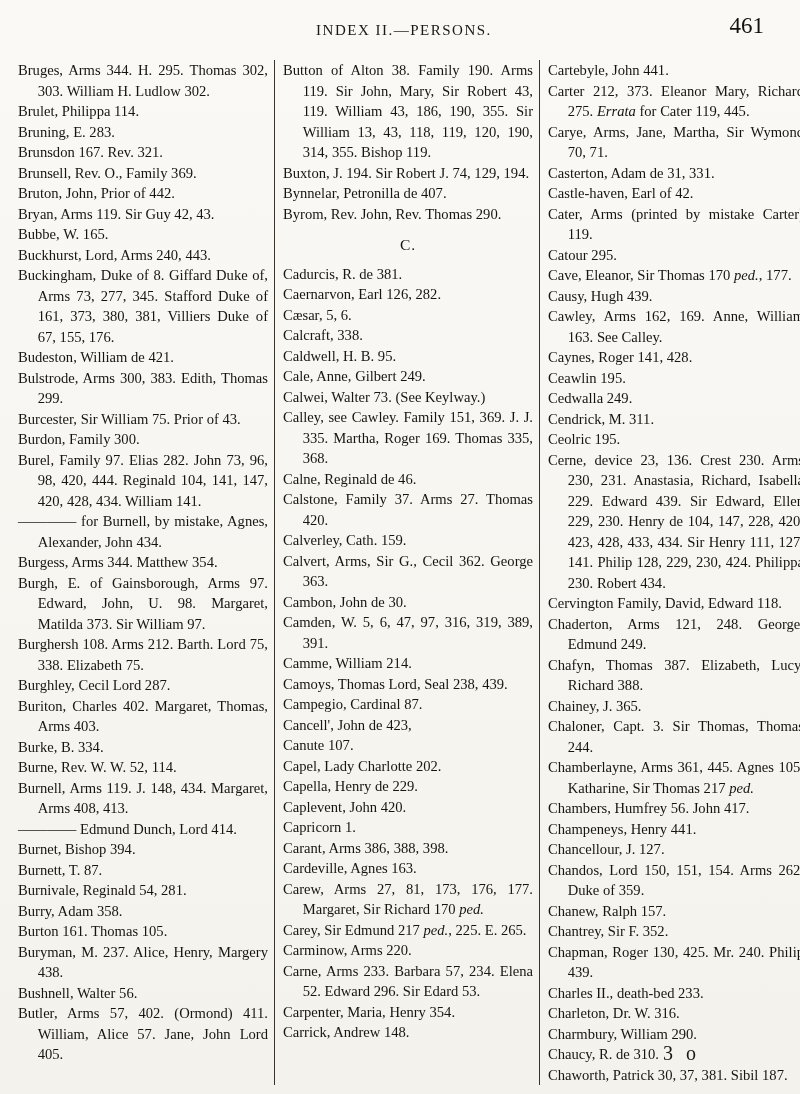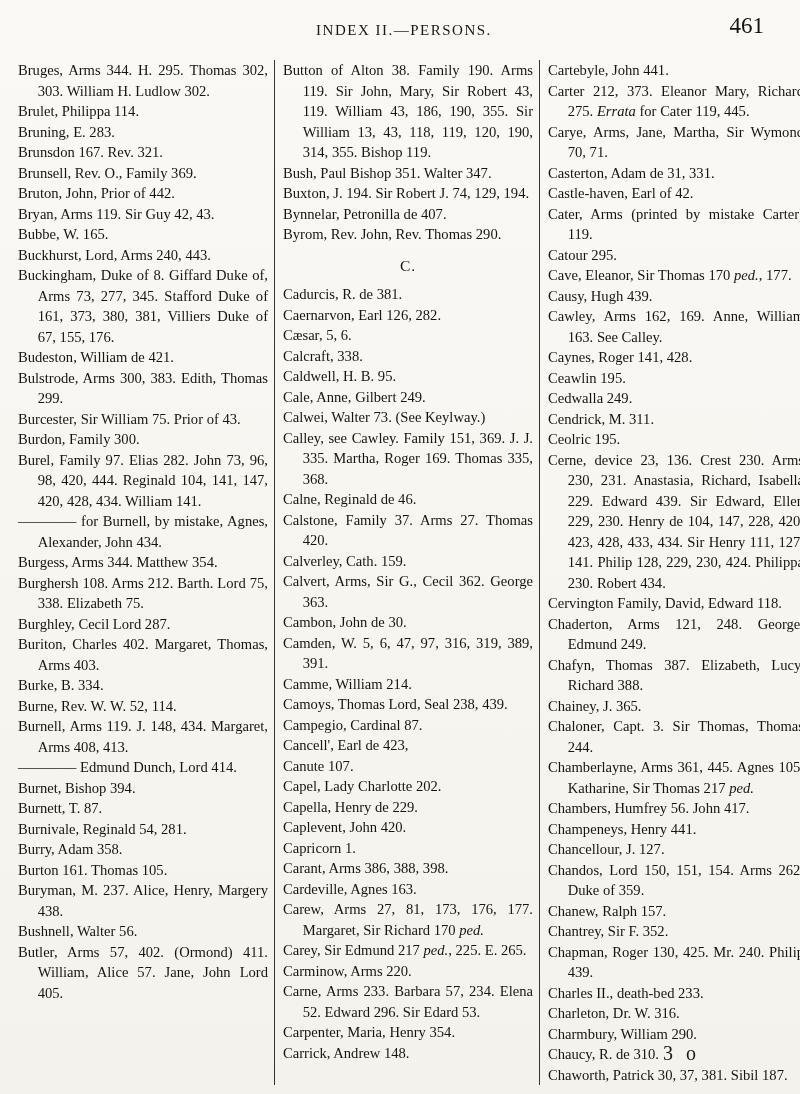--- a/index.html
+++ b/index.html
@@ -78,39 +78,39 @@
         <p class="entry">Bubbe, W. 165.</p>
         <p class="entry">Buckhurst, Lord, Arms 240, 443.</p>
         <p class="entry">Buckingham, Duke of 8.  Giffard Duke of, Arms 73, 277, 345.  Stafford Duke of 161, 373, 380, 381, Villiers Duke of 67, 155, 176.</p>
         <p class="entry">Budeston, William de 421.</p>
         <p class="entry">Bulstrode, Arms 300, 383.  Edith, Thomas 299.</p>
         <p class="entry">Burcester, Sir William 75.  Prior of 43.</p>
         <p class="entry">Burdon, Family 300.</p>
         <p class="entry">Burel, Family 97.  Elias 282.  John 73, 96, 98, 420, 444.  Reginald 104, 141, 147, 420, 428, 434.  William 141.</p>
         <p class="entry">———— for Burnell, by mistake, Agnes, Alexander, John 434.</p>
         <p class="entry">Burgess, Arms 344.  Matthew 354.</p>
+        <p class="entry">Burgh, E. of Gainsborough, Arms 97.  Edward, John, U. 98.  Margaret, Matilda 373.  Sir William 97.</p>
         <p class="entry">Burghersh 108.  Arms 212.  Barth. Lord 75, 338.  Elizabeth 75.</p>
         <p class="entry">Burghley, Cecil Lord 287.</p>
         <p class="entry">Buriton, Charles 402.  Margaret, Thomas, Arms 403.</p>
         <p class="entry">Burke, B. 334.</p>
         <p class="entry">Burne, Rev. W. W. 52, 114.</p>
         <p class="entry">Burnell, Arms 119.  J. 148, 434. Margaret, Arms 408, 413.</p>
         <p class="entry">————  Edmund Dunch, Lord 414.</p>
         <p class="entry">Burnet, Bishop 394.</p>
         <p class="entry">Burnett, T. 87.</p>
         <p class="entry">Burnivale, Reginald 54, 281.</p>
         <p class="entry">Burry, Adam 358.</p>
         <p class="entry">Burton 161.  Thomas 105.</p>
         <p class="entry">Buryman, M. 237.  Alice, Henry, Margery 438.</p>
         <p class="entry">Bushnell, Walter 56.</p>
         <p class="entry">Butler, Arms 57, 402.  (Ormond) 411.  William, Alice 57.  Jane, John Lord 405.</p>
       </div>
     <div class="col col-2">
         <p class="entry">Button of Alton 38.  Family 190. Arms 119.  Sir John, Mary, Sir Robert 43, 119.  William 43, 186, 190, 355.  Sir William 13, 43, 118, 119, 120, 190, 314, 355.  Bishop 119.</p>
-        <p class="entry">Bush, Paul Bishop 351.  Walter 347.</p>
         <p class="entry">Buxton, J. 194.  Sir Robert J. 74, 129, 194.</p>
         <p class="entry">Bynnelar, Petronilla de 407.</p>
         <p class="entry">Byrom, Rev. John, Rev. Thomas 290.</p>
         <div class="section-head">C.</div>
         <p class="entry">Cadurcis, R. de 381.</p>
         <p class="entry">Caernarvon, Earl 126, 282.</p>
         <p class="entry">Cæsar, 5, 6.</p>
         <p class="entry">Calcraft, 338.</p>
         <p class="entry">Caldwell, H. B. 95.</p>
         <p class="entry">Cale, Anne, Gilbert 249.</p>
@@ -118,21 +118,21 @@
         <p class="entry">Calley, see Cawley.  Family 151, 369.  J. J. 335.  Martha, Roger 169.  Thomas 335, 368.</p>
         <p class="entry">Calne, Reginald de 46.</p>
         <p class="entry">Calstone, Family 37.  Arms 27. Thomas 420.</p>
         <p class="entry">Calverley, Cath. 159.</p>
         <p class="entry">Calvert, Arms, Sir G., Cecil 362. George 363.</p>
         <p class="entry">Cambon, John de 30.</p>
         <p class="entry">Camden, W. 5, 6, 47, 97, 316, 319, 389, 391.</p>
         <p class="entry">Camme, William 214.</p>
         <p class="entry">Camoys, Thomas Lord, Seal 238, 439.</p>
         <p class="entry">Campegio, Cardinal 87.</p>
-        <p class="entry">Cancell', Earl de 423,</p>
+        <p class="entry">Cancell', John de 423,</p>
         <p class="entry">Canute 107.</p>
         <p class="entry">Capel, Lady Charlotte 202.</p>
         <p class="entry">Capella, Henry de 229.</p>
         <p class="entry">Caplevent, John 420.</p>
         <p class="entry">Capricorn 1.</p>
         <p class="entry">Carant, Arms 386, 388, 398.</p>
         <p class="entry">Cardeville, Agnes 163.</p>
         <p class="entry">Carew, Arms 27, 81, 173, 176, 177. Margaret, Sir Richard 170 <i>ped.</i></p>
         <p class="entry">Carey, Sir Edmund 217 <i>ped.</i>, 225. E. 265.</p>
         <p class="entry">Carminow, Arms 220.</p>

